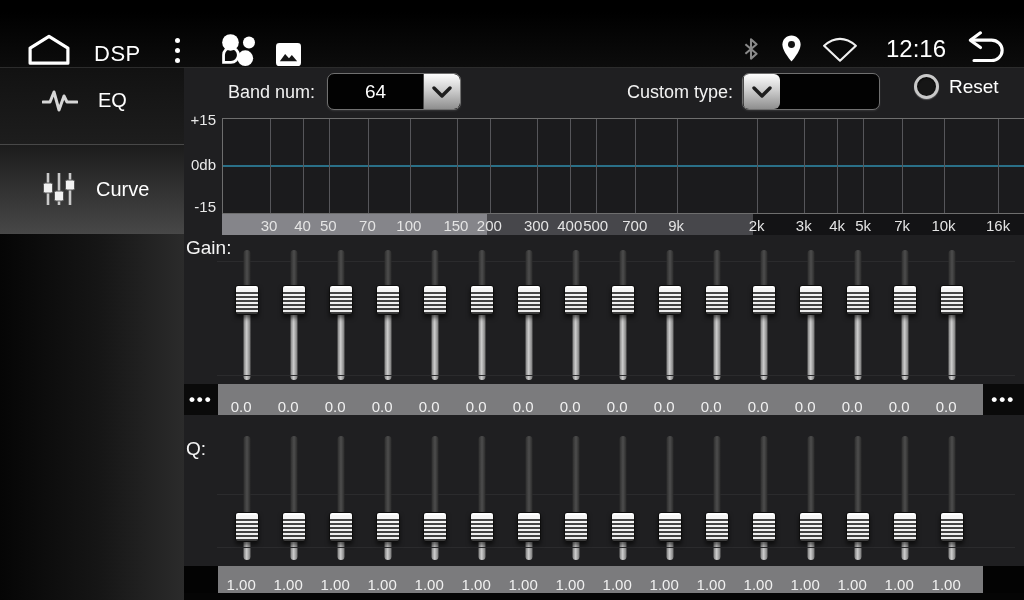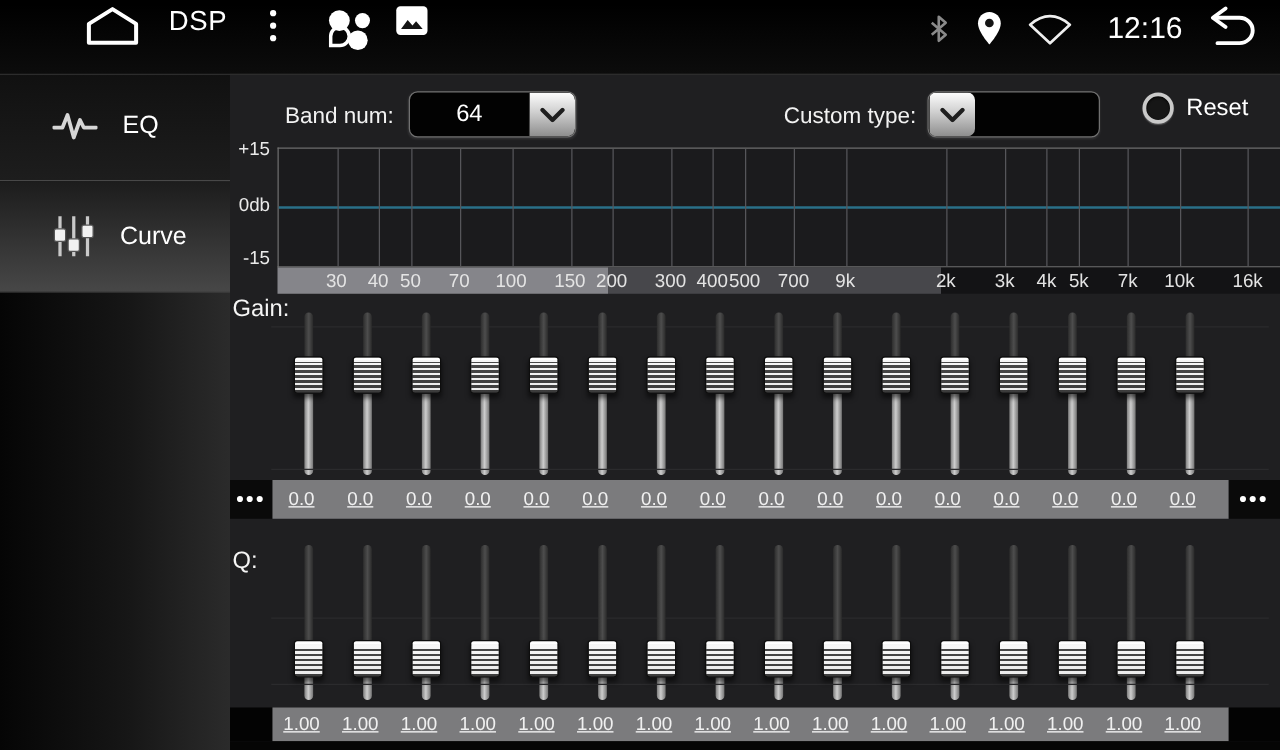--- a/index.html
+++ b/index.html
@@ -1,22 +1,22 @@
 <!DOCTYPE html>
 <html><head>
 <meta charset="utf-8">
 <style>
   * { box-sizing: border-box; margin: 0; padding: 0; }
   html,body { width:1024px; height:600px; overflow:hidden; background:#000; }
   body { font-family:"Liberation Sans", sans-serif; color:#fff; position:relative; }
 
   
-  .statusbar { position:absolute; top:4px; left:0; width:1024px; height:56px;
+  .statusbar { position:absolute; top:12px; left:0; width:1024px; height:56px;
     background:linear-gradient(180deg,#000 0%,#0c0c0c 100%);
-    border-bottom:1px solid #2c2c2c; display:flex; align-items:flex-start; z-index:5;padding-left:41px; }
+    border-bottom:1px solid #2c2c2c; display:flex; align-items:flex-end; z-index:5; }
   .sb-title { font-size:22px; margin-left:22px; letter-spacing:.5px; }
   .sb-time { font-size:24px; margin-left:10px; }
   .icon { display:inline-flex; align-items:center; justify-content:center; }
   .home-ic { margin-left:26px; }
   .kebab { margin-left:26px; display:flex; flex-direction:column; gap:5px; padding:4px 8px; }
   .kebab i { width:5px; height:5px; border-radius:50%; background:#fff; }
   .clover { margin-left:30px; }
   .photo { margin-left:20px; }
   .sb-spacer { flex:1; }
   .sb-right { display:flex; align-items:center; gap:16px; margin-right:14px; }
@@ -81,21 +81,21 @@
   .qsl .track-top { height:78px; } .qsl .thumb { top:76px; } .qsl .track-bottom { top:106px; height:18px; }
 
   
   .value-row { position:absolute; left:0; width:840px; display:flex; }
   .value-row.gain-vals { top:328px; height:31px; }
   .value-row.q-vals { top:510px; height:27px; }
   .v-more { width:39px; background:#0a0a0a; display:flex; align-items:center; justify-content:center;
     font-size:17px; font-weight:bold; letter-spacing:2px; color:#fff; cursor:pointer; }
   .v-more.right { width:48px; }
   .v-more.blank { cursor:default; }
-  .v-strip { width:885px; background:#7b7b7d; display:flex; align-items:center;text-decoration:underline; }
+  .v-strip { width:885px; background:#7b7b7d; display:flex; align-items:flex-end; }
   .vcell { width:47px; text-align:center; font-size:15px; color:#f0f0f0; }
   .bottom-strip { position:absolute; top:537px; left:0; width:840px; height:7px; background:#050505; }
 </style>
 </head>
 <body>
 
 <div class="statusbar">
   <span class="icon home-ic">
     <svg width="46" height="34" viewBox="0 0 48 36">
         <path d="M4 32 L4 16 L24 3.5 L44 16 L44 32 Z" fill="none" stroke="#fff" stroke-width="3.4" stroke-linejoin="round"></path>

